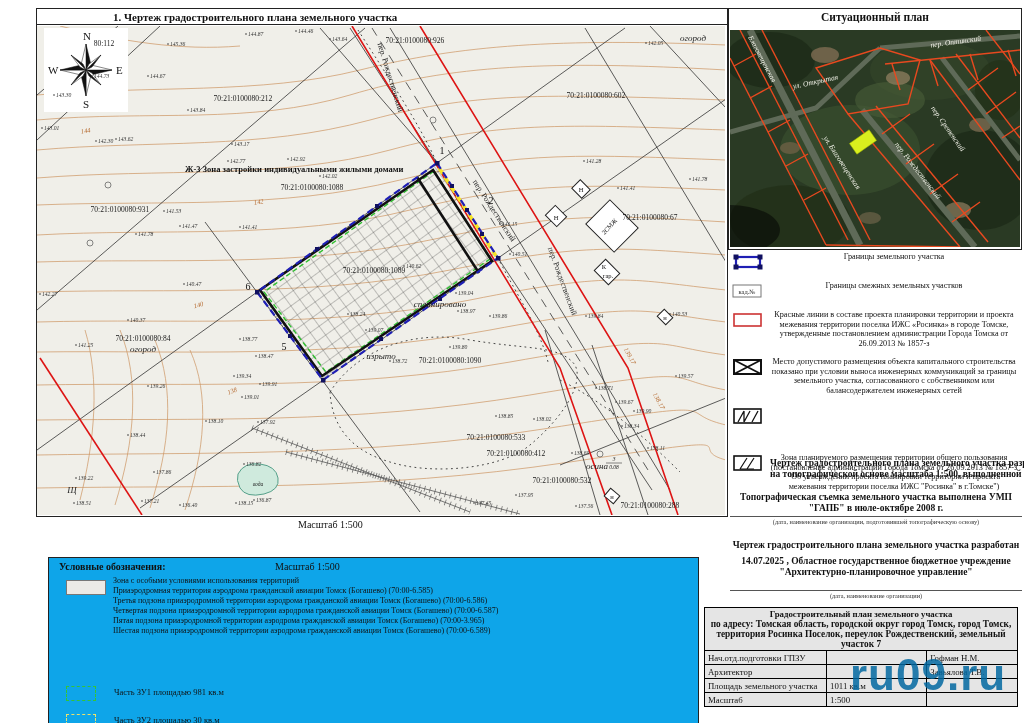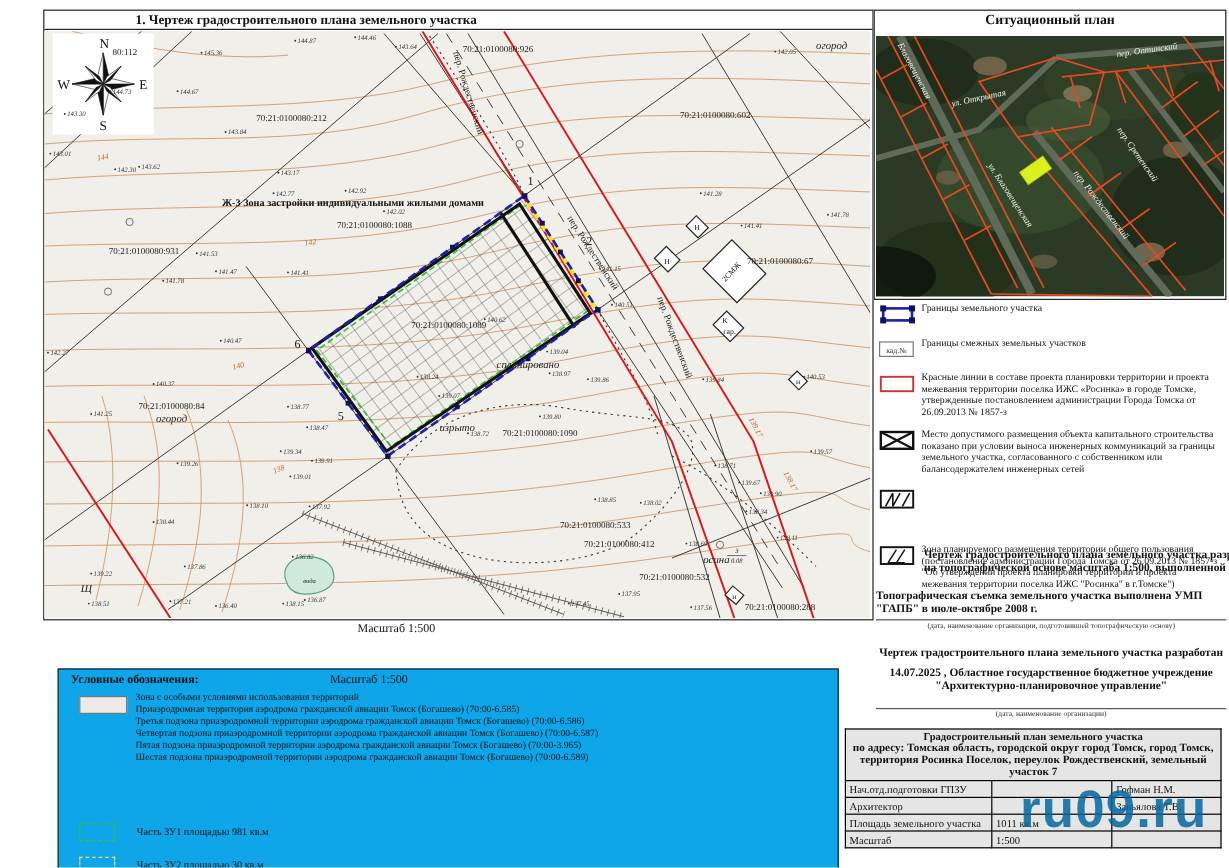--- a/index.html
+++ b/index.html
@@ -35,21 +35,21 @@
   .zone-line{margin-bottom:0px;}
   .part-row{position:absolute;left:17px;font-size:8.5px;}
   .part-icon{display:inline-block;width:28px;height:13px;vertical-align:middle;margin-right:18px;}
   .zu1{border:1.6px dashed #35c435;}
   .zu2{border:1.6px dashed #ede26a;}
   
   #sit-box{left:728px;top:8px;width:292px;height:240px;border:1.2px solid #222;background:#fff;}
   #sit-title{position:absolute;left:0;top:2px;width:100%;text-align:center;font-weight:bold;font-size:11.5px;}
   #sit-svg{position:absolute;left:1px;top:21px;}
   #legend-right{left:730px;top:252px;width:290px;}
-  .lr-item{position:relative;margin-bottom:5px;min-height:16px;}
+  .lr-item{position:relative;margin-bottom:5px;min-height:16px;text-align:center;}
   .lr-icon{position:absolute;left:2px;top:1px;width:32px;height:18px;}
   .lr-text{margin-left:38px;font-size:8.2px;line-height:9.6px;}
   .note{width:292px;text-align:left;font-weight:bold;font-size:9.5px;line-height:11px;}
   .caption{font-size:6.3px;color:#333;text-align:center;width:292px;border-top:0.5px solid #555;padding-top:1px;}
   
   #info-table{left:704px;top:607px;width:314px;border-collapse:collapse;background:#e5e5e5;}
   #info-table td,#info-table th{border:1px solid #000;font-size:8.8px;padding:1px 3px;height:11px;}
   #it-title{font-size:11.5px;font-weight:bold;text-align:center;border:1px solid #000;padding:1px 2px;}
   #it-addr{font-size:9.3px;font-weight:bold;text-align:center;}
   
@@ -524,21 +524,21 @@
     <div class="lr-item" style="height: 44px;">
       <span class="lr-icon"><svg width="32" height="18">
           <rect x="2" y="2" width="27" height="14" fill="none" stroke="#111" stroke-width="1.6"></rect>
           <path d="M8,15 L15,4 M15,15 L22,4 M8,15 L22,15" stroke="#111" stroke-width="1.2" fill="none"></path>
         </svg></span>
       <div class="lr-text">Зона планируемого размещения территории общего пользования (постановление администрации Города Томска от 26.09.2013 № 1857-з "Об утверждении проекта планировки территории и проекта межевания территории поселка ИЖС "Росинка" в г.Томске")</div>
     </div>
   </div>
 
 <div class="abs note" style="left:730px;top:458px;margin-left:40px;">Чертеж градостроительного плана земельного участка разработан на топографической основе масштаба 1:500, выполненной</div>
-<div class="abs note" style="left:730px;top:492px;">Топографическая съемка земельного участка выполнена УМП "ГАПБ" в июле-октябре 2008 г.</div>
+<div class="abs note" style="left:730px;top:492px;text-align:center;">Топографическая съемка земельного участка выполнена УМП "ГАПБ" в июле-октябре 2008 г.</div>
 <div class="abs caption" style="left:730px;top:516px;">(дата, наименование организации, подготовившей топографическую основу)</div>
 <div class="abs note" style="left:730px;top:540px;text-align:center;">Чертеж градостроительного плана земельного участка разработан</div>
 <div class="abs note" style="left:730px;top:556px;text-align:center;">14.07.2025 , Областное государственное бюджетное учреждение "Архитектурно-планировочное управление"</div>
 <div class="abs caption" style="left:730px;top:590px;">(дата, наименование организации)</div>
 
 <table id="info-table" class="abs">
   <tbody>
     <tr>
         <td id="it-title" colspan="3">
       <div>Градостроительный план земельного участка</div>

